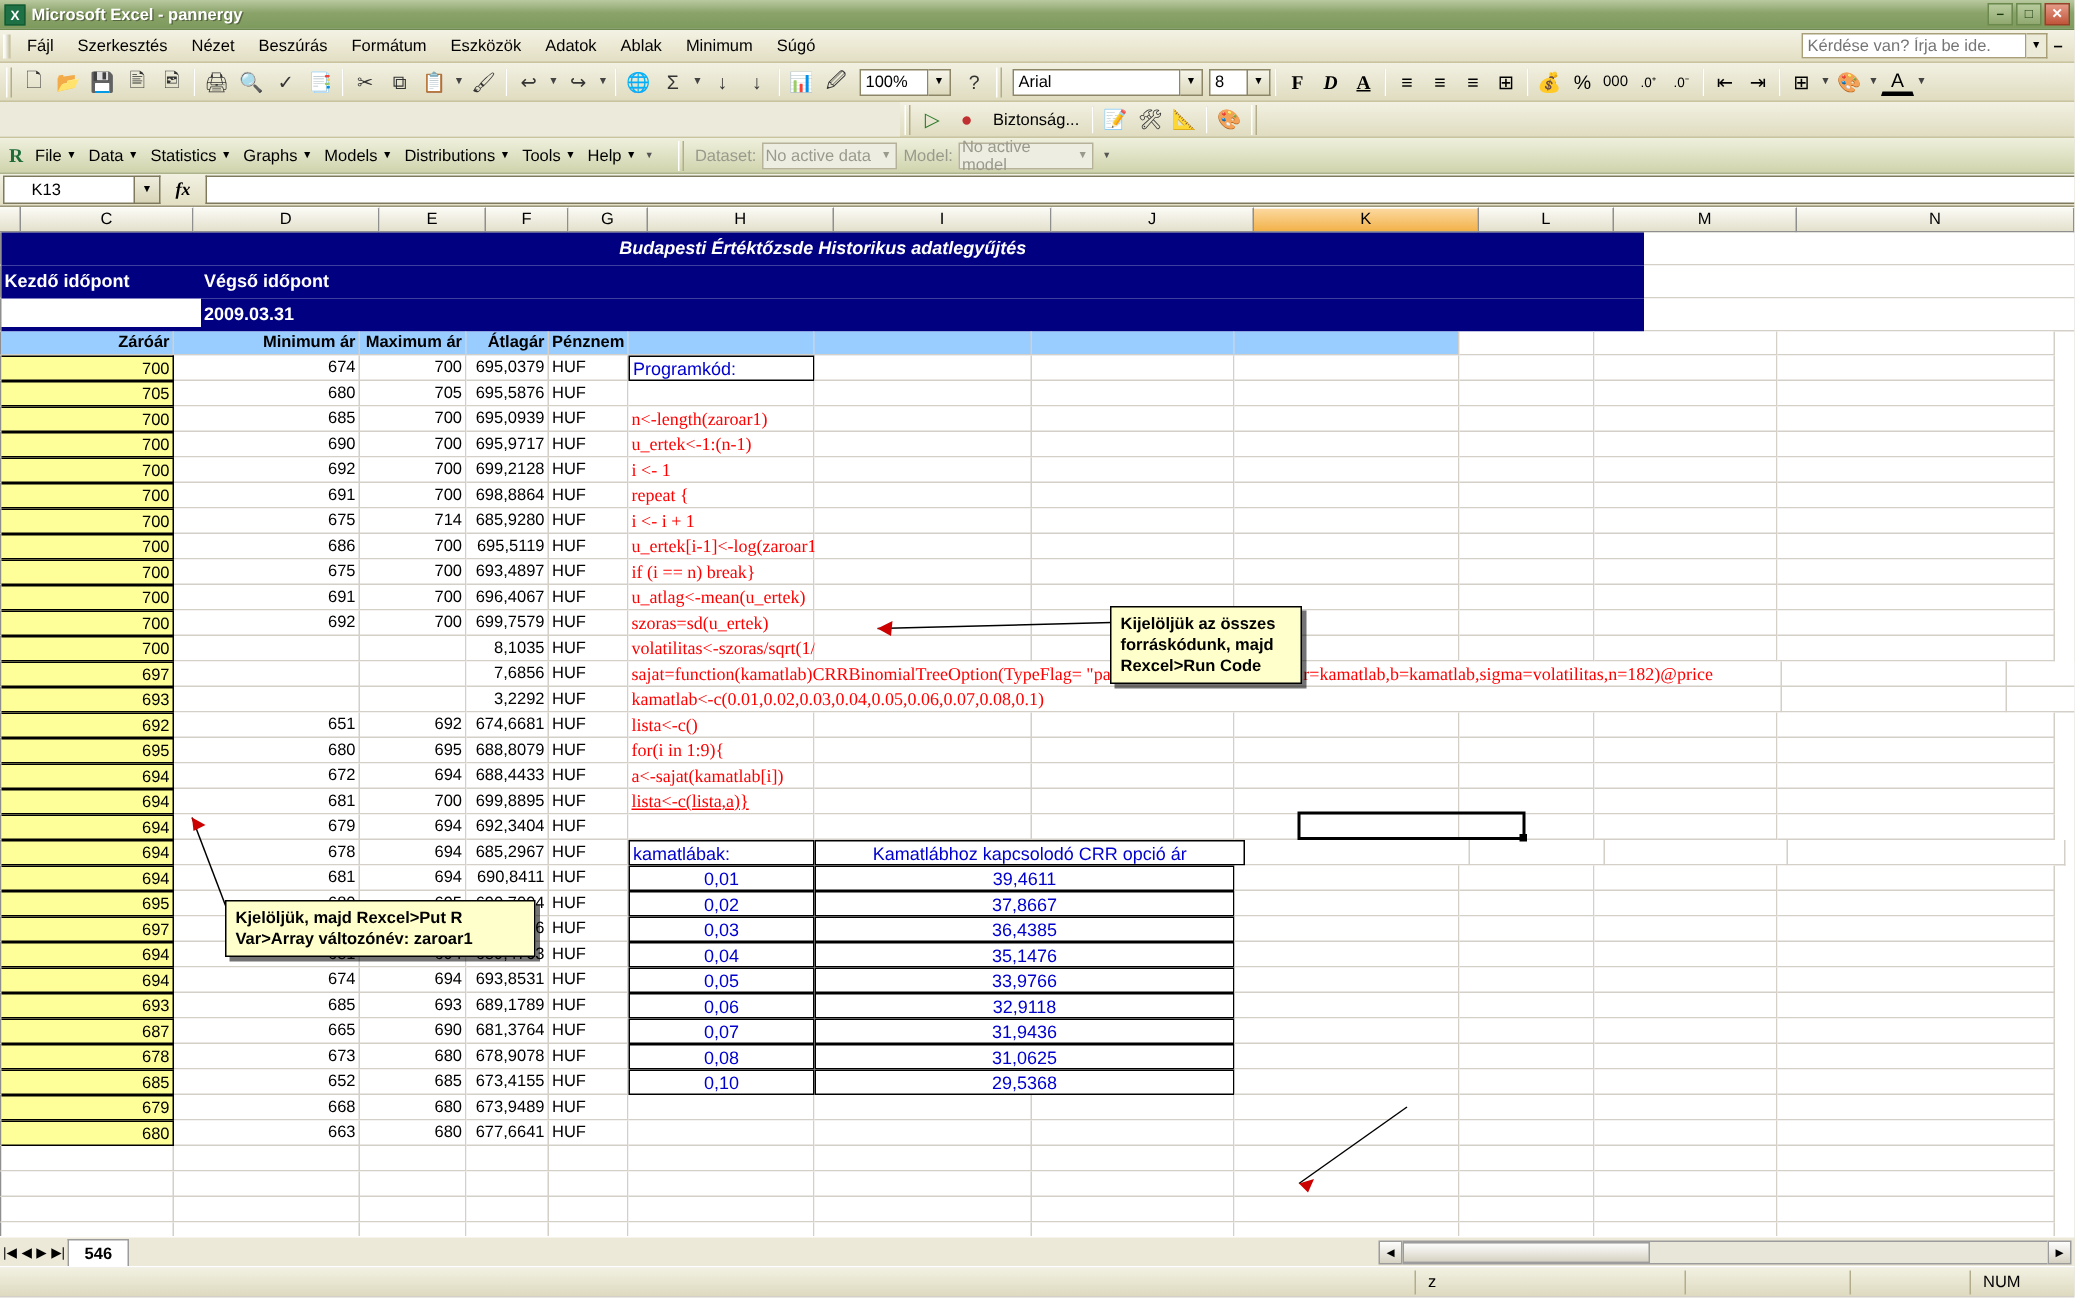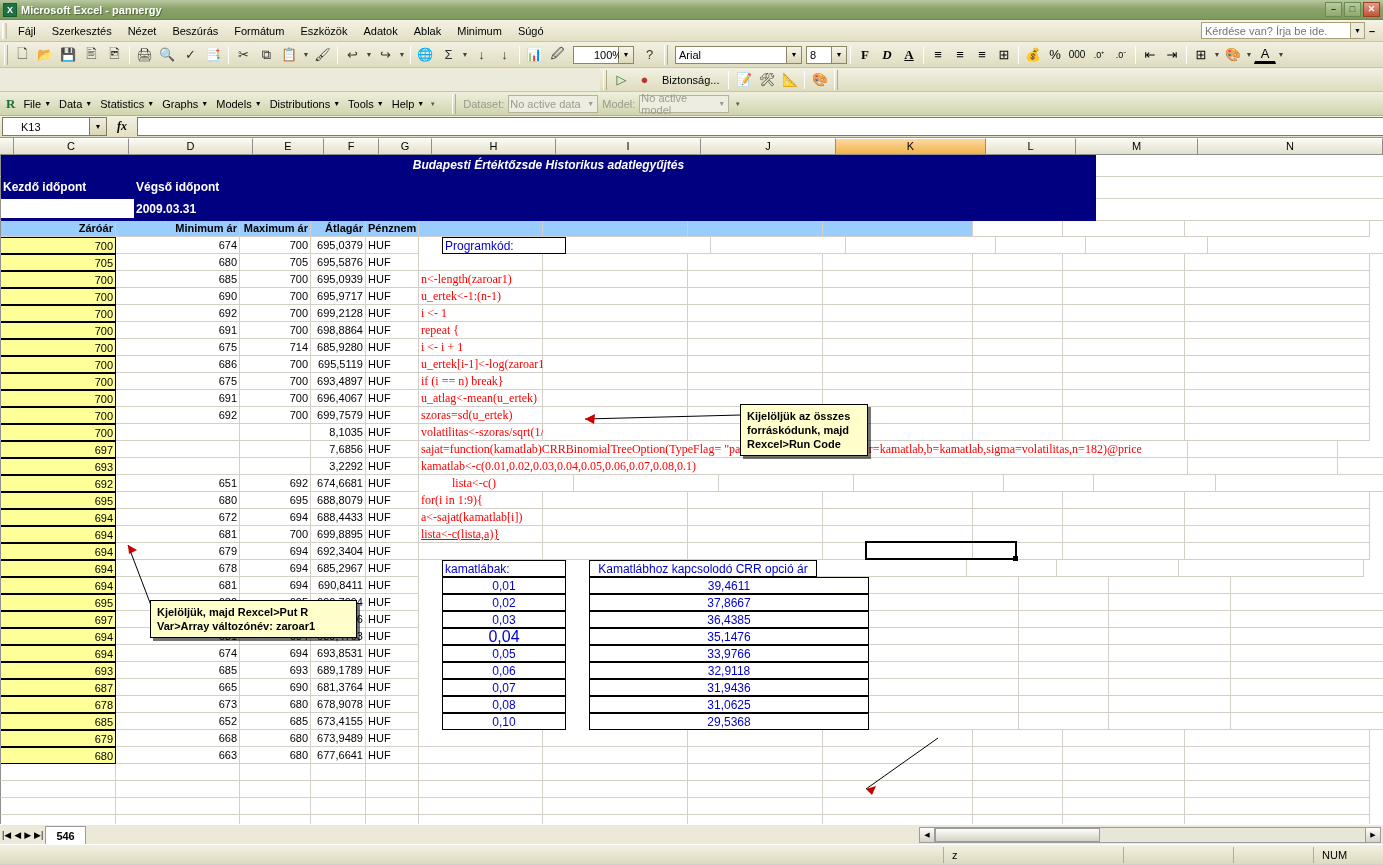--- a/index.html
+++ b/index.html
@@ -53,21 +53,21 @@
   }
   .tgrip{ width:4px;height:20px;border-left:1px solid #fff;border-right:1px solid #b3ad8b;margin:0 3px; }
   .tbtn{
     width:23px;height:22px;display:flex;align-items:center;justify-content:center;
     font-size:13px; color:#333; border:1px solid transparent;
   }
   .tsep{ width:1px;height:18px;background:#b9b494;margin:0 3px;border-right:1px solid #fff; }
   .tddn{ width:10px;height:22px;display:flex;align-items:center;justify-content:center;font-size:7px;color:#444; }
   .zoombox{
     width:46px;height:18px;border:1px solid #8d8768;background:#fff;font-size:11px;
-    display:flex;align-items:center;padding-left:20px;
+    display:flex;align-items:center;padding-left:3px;
   }
   .zoomarrow{ width:15px;height:18px;border:1px solid #8d8768;border-left:none;background:linear-gradient(to bottom,#f6f5ea,#ddd9bc);
     display:flex;align-items:center;justify-content:center;font-size:7px;}
   .fontbox{ width:112px;height:18px;border:1px solid #8d8768;background:#fff;font-size:11px;display:flex;align-items:center;padding-left:3px; }
   .sizebox{ width:26px;height:18px;border:1px solid #8d8768;background:#fff;font-size:11px;display:flex;align-items:center;padding-left:3px; }
   .fmtbtn{ width:22px;height:22px;display:flex;align-items:center;justify-content:center;font-size:13px;border:1px solid transparent; }
   
   #sectoolbar{
     height:24px; background:linear-gradient(to bottom,#f2f1e2,#dfdcc0);
     border-bottom:1px solid #c9c49e; display:flex; align-items:center;
@@ -123,21 +123,21 @@
   #cells{ position:relative; }
   .row{ display:flex; height:17px; }
   .cell{ border-right:1px solid #d4d0c8; border-bottom:1px solid #d4d0c8; overflow:hidden;
     white-space:nowrap; font-size:11px; line-height:16px; padding:0 2px; background:#fff; }
   .c-C{ width:115px; } .c-D{ width:124px; } .c-E{ width:71px; } .c-F{ width:55px; }
   .c-G{ width:53px; } .c-H{ width:124px; } .c-I{ width:145px; } .c-J{ width:135px; }
   .c-K{ width:150px; } .c-L{ width:90px; } .c-M{ width:122px; } .c-N{ width:185px; }
   .ta-r{ text-align:right; } .ta-c{ text-align:center; } .ta-l{ text-align:left; }
   .yellow{ background:#ffff99; border-right:1px solid #000; border-bottom:1px solid #000; border-top:1px solid #000; }
   .rcode{ color:#ff0000; font-family:"Liberation Serif", serif; font-size:12px; }
-  .bluetxt{ color:#0000cc;margin-left:23px; }
+  .bluetxt{ color:#0000cc; }
   .navy{ background:#000080; color:#fff; font-weight:bold; border-right:none;border-bottom:none; }
   .bluehdr{ background:#99ccff; font-weight:bold; color:#000; }
   .boxed{ border:1px solid #000 !important; }
   .bigtitle{ font-size:12px; font-weight:bold; }
   
   .callout{
     position:absolute; background:#ffffcc; border:1px solid #000;
     box-shadow:3px 3px 0 rgba(0,0,0,.55);
     font-size:11px; font-weight:bold; padding:4px 6px; line-height:14px; color:#000; z-index:40;
   }
@@ -618,21 +618,21 @@
           <div class="cell rcode ta-l" style="width: 769px; overflow: visible;">kamatlab&lt;-c(0.01,0.02,0.03,0.04,0.05,0.06,0.07,0.08,0.1)</div>
           <div class="cell c-K"></div>
           <div class="cell c-L"></div>
         </div>
         <div class="row">
           <div class="cell c-C yellow ta-r">692</div>
           <div class="cell c-D ta-r">651</div>
           <div class="cell c-E ta-r">692</div>
           <div class="cell c-F ta-r">674,6681</div>
           <div class="cell c-G ta-l">HUF</div>
-          <div class="cell rcode ta-l" style="width: 124px; overflow: visible; margin-left: 31px;">lista&lt;-c()</div>
+          <div class="cell rcode ta-l" style="width: 124px; overflow: visible;">lista&lt;-c()</div>
           <div class="cell c-I"></div>
           <div class="cell c-J"></div>
           <div class="cell c-K"></div>
           <div class="cell c-L"></div>
           <div class="cell c-M"></div>
           <div class="cell c-N"></div>
         </div>
         <div class="row">
           <div class="cell c-C yellow ta-r">695</div>
           <div class="cell c-D ta-r">680</div>
@@ -689,21 +689,21 @@
           <div class="cell c-M"></div>
           <div class="cell c-N"></div>
         </div>
         <div class="row">
           <div class="cell c-C yellow ta-r">694</div>
           <div class="cell c-D ta-r">678</div>
           <div class="cell c-E ta-r">694</div>
           <div class="cell c-F ta-r">685,2967</div>
           <div class="cell c-G ta-l">HUF</div>
           <div class="cell c-H bluetxt boxed ta-l" style="font-size: 12px;">kamatlábak:</div>
-          <div class="cell bluetxt boxed ta-c" style="width: 228px; font-size: 12px;">Kamatlábhoz kapcsolodó CRR opció ár</div>
+          <div class="cell bluetxt boxed ta-c" style="width: 287px; font-size: 12px;">Kamatlábhoz kapcsolodó CRR opció ár</div>
           <div class="cell c-K"></div>
           <div class="cell c-L"></div>
           <div class="cell c-M"></div>
           <div class="cell c-N"></div>
         </div>
         <div class="row">
           <div class="cell c-C yellow ta-r">694</div>
           <div class="cell c-D ta-r">681</div>
           <div class="cell c-E ta-r">694</div>
           <div class="cell c-F ta-r">690,8411</div>
@@ -740,21 +740,21 @@
           <div class="cell c-L"></div>
           <div class="cell c-M"></div>
           <div class="cell c-N"></div>
         </div>
         <div class="row">
           <div class="cell c-C yellow ta-r">694</div>
           <div class="cell c-D ta-r">681</div>
           <div class="cell c-E ta-r">694</div>
           <div class="cell c-F ta-r">689,4703</div>
           <div class="cell c-G ta-l">HUF</div>
-          <div class="cell c-H bluetxt boxed ta-c" style="font-size: 16px;">0,04</div>
+          <div class="cell c-H bluetxt boxed ta-c" style="font-size: 12px;">0,04</div>
           <div class="cell bluetxt boxed ta-c" style="width: 280px; font-size: 12px;">35,1476</div>
           <div class="cell c-K"></div>
           <div class="cell c-L"></div>
           <div class="cell c-M"></div>
           <div class="cell c-N"></div>
         </div>
         <div class="row">
           <div class="cell c-C yellow ta-r">694</div>
           <div class="cell c-D ta-r">674</div>
           <div class="cell c-E ta-r">694</div>

